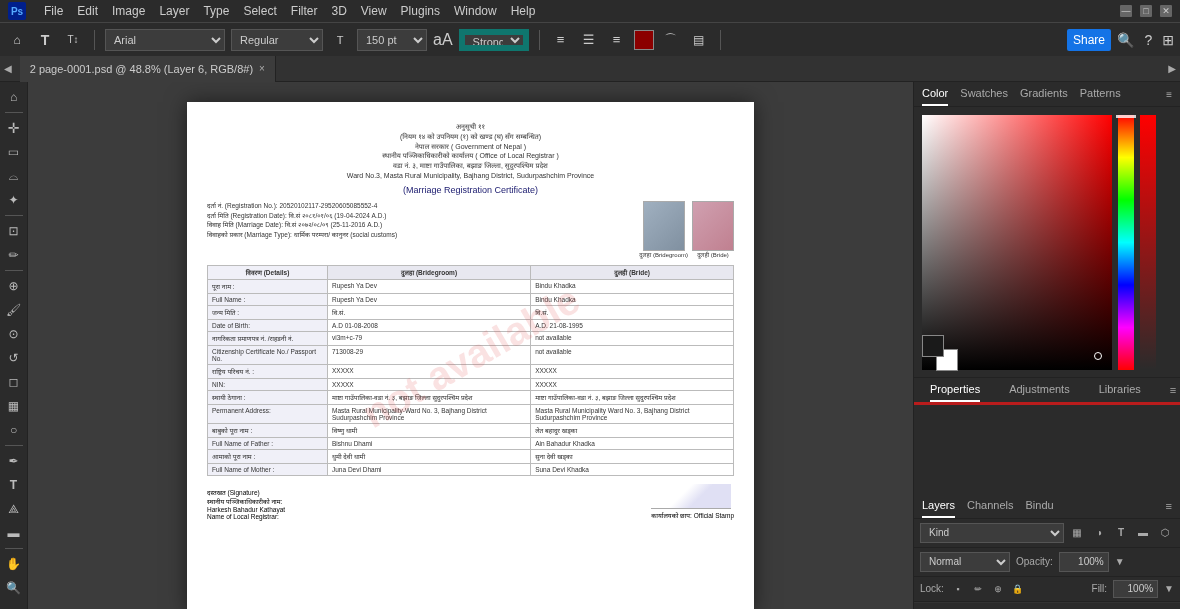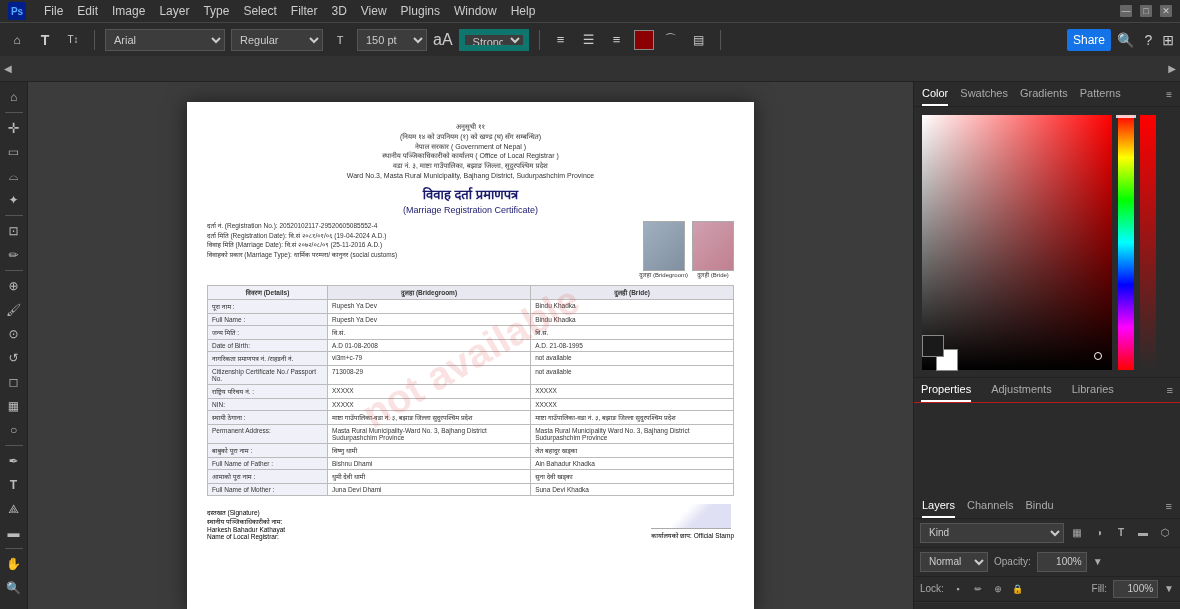--- a/index.html
+++ b/index.html
@@ -374,23 +374,23 @@
     
     .properties-panel {
       flex: 1;
       display: flex;
       flex-direction: column;
       overflow: hidden;
     }
     .prop-tabs {
       display: flex;
       background: #2b2b2b;
-      border-bottom: 1px solid #b91c1c;
-      padding: 0 7px;
-      gap: 20px;
+      border-bottom: 3px solid #b91c1c;
+      padding: 0 16px;
+      gap: 29px;
       align-items: center;
       flex-shrink: 0;
     }
     .prop-tab {
       color: #aaa;
       font-size: 11px;
       padding: 5px 0;
       cursor: pointer;
       border-bottom: 2px solid transparent;
     }
@@ -457,21 +457,21 @@
     .blend-row {
       display: flex;
       align-items: center;
       padding: 4px 6px;
       gap: 6px;
       background: #2b2b2b;
       border-bottom: 1px solid #222;
       flex-shrink: 0;
     }
     .blend-select {
-      width: 68px;
+      width: 90px;
       height: 20px;
       background: #3c3c3c;
       border: 1px solid #555;
       color: #ccc;
       font-size: 10px;
       padding: 0 4px;
     }
     .opacity-label { color: #aaa; font-size: 10px; }
     .opacity-input {
       width: 50px;
@@ -585,20 +585,24 @@
   <button class="share-btn">Share</button>
   <div class="toolbar-right-icons">
     <div class="tbar-icon">🔍</div>
     <div class="tbar-icon">?</div>
     <div class="tbar-icon">⊞</div>
   </div>
 </div>
 
 <div class="tab-bar">
   <span class="tab-arrows">◀</span>
+  <div class="tab">
+    <span>2 page-0001.psd @ 48.8% (Layer 6, RGB/8#)</span>
+    <span class="tab-close">×</span>
+  </div>
   <span class="right-arrows">▶</span>
 </div>
 
 <div class="main-area">
 
   <div class="left-tools">
     <div class="ltool">⌂</div>
     <div class="ltool-sep"></div>
     <div class="ltool" style="font-size:14px;">✛</div>
     <div class="ltool">▭</div>
@@ -632,21 +636,20 @@
 
       <div class="cert-header">
         <div>अनुसूची ११</div>
         <div>(नियम १४ को उपनियम (१) को खण्ड (घ) सँग सम्बन्धित)</div>
         <div>नेपाल सरकार ( Government of Nepal )</div>
         <div>स्थानीय पञ्जिकाधिकारीको कार्यालय ( Office of Local Registrar )</div>
         <div>वडा नं. ३, माष्टा गाउँपालिका, बझाङ जिल्ला, सुदुरपश्चिम प्रदेश</div>
         <div>Ward No.3, Masta Rural Municipality, Bajhang District, Sudurpashchim Province</div>
       </div>
 
-      <div class="cert-title">विवाह दर्ता प्रमाणपत्र</div>
       <div class="cert-subtitle">(Marriage Registration Certificate)</div>
 
       <div class="cert-info-row">
         <div class="cert-info-text">
           <div><span>दर्ता नं. (Registration No.):</span> <span>20520102117-29520605085552-4</span></div>
           <div><span>दर्ता मिति (Registration Date):</span> <span>वि.सं २०८१/०१/०६ (19-04-2024 A.D.)</span></div>
           <div><span>विवाह मिति (Marriage Date):</span> <span>वि.सं २०७२/०८/०९ (25-11-2016 A.D.)</span></div>
           <div><span>विवाहको प्रकार (Marriage Type):</span> <span>धार्मिक परम्परा/ कानुनर (social customs)</span></div>
         </div>
         <div style="display:flex; flex-direction:column; align-items:center; gap:4px;">

